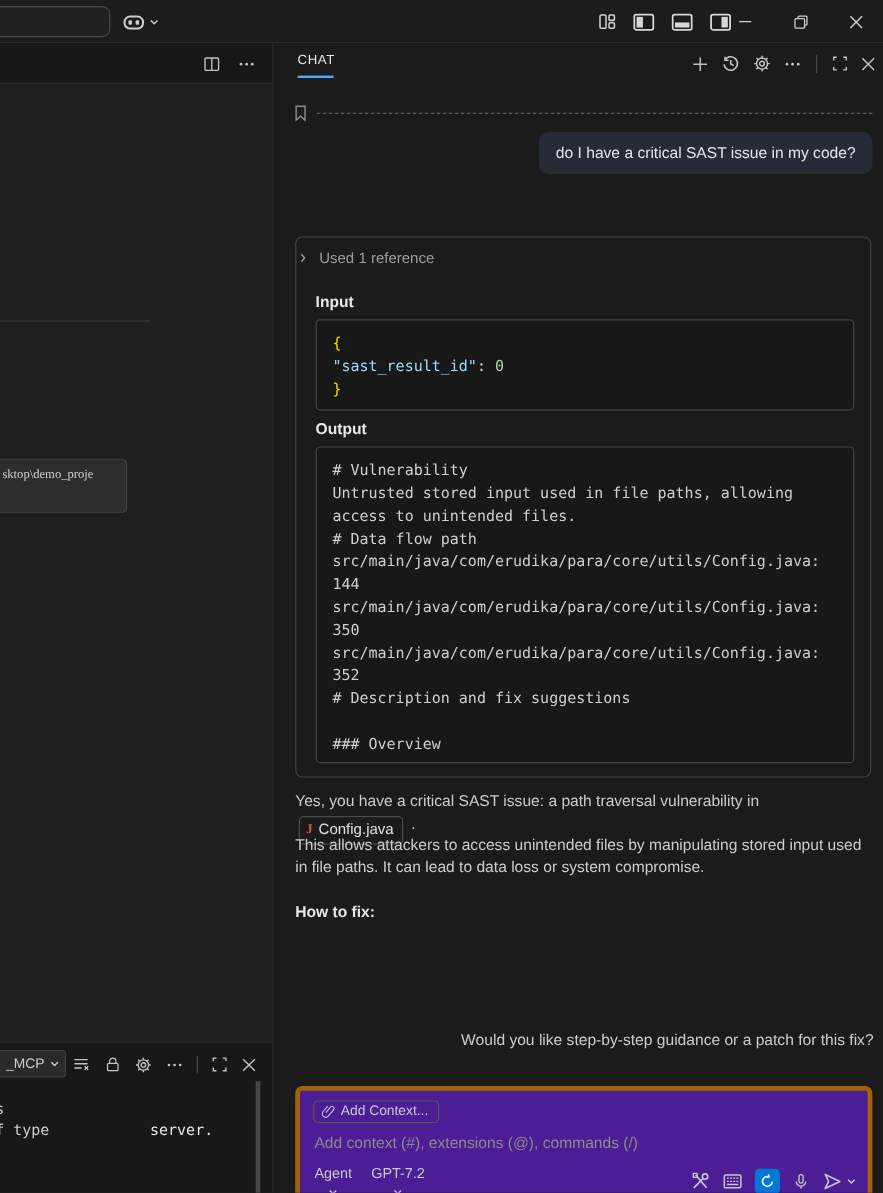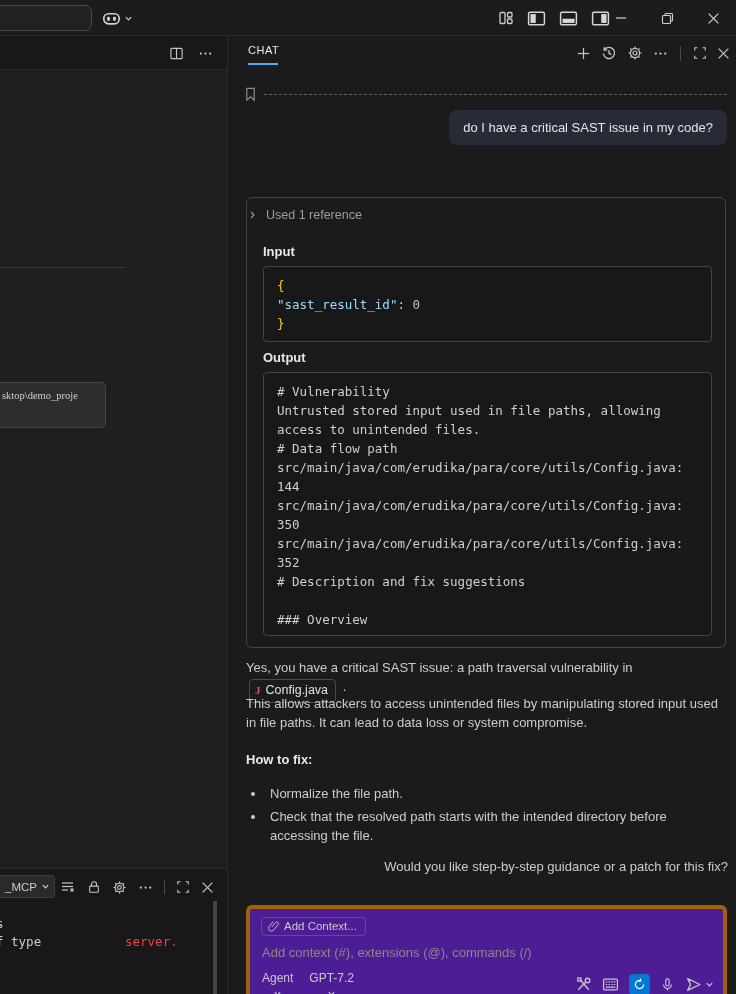--- a/index.html
+++ b/index.html
@@ -28,21 +28,21 @@
   .path-tooltip { position:absolute; left:0; top:346px; width:106px; height:46px; background:#2d2d2d; border:1px solid #454545; border-left:none; border-radius:0 5px 5px 0; padding:7px 6px 0 2px; font-family:Liberation Serif, serif; font-size:10.5px; color:#cfcfcf; white-space:nowrap; overflow:hidden; }
 
   
   .terminal { position:absolute; left:0; top:832px; width:227px; height:126px; background:#181818; border-top:1px solid #2b2b2b; }
   .term-header { position:absolute; left:0; top:5px; width:227px; height:26px; display:flex; align-items:center; }
   .term-dropdown { position:absolute; left:-12px; top:1px; width:67px; height:23px; background:#2a2a2a; border:1px solid #3f3f3f; border-radius:3px; display:flex; align-items:center; justify-content:flex-end; gap:4px; padding:0 4px; font-size:11.5px; color:#cccccc; overflow:hidden; }
   .term-icons { position:absolute; left:60px; top:0; height:26px; display:flex; align-items:center; gap:11px; }
   .term-sep { width:1px; height:14px; background:#4a4a4a; }
   .term-body { position:absolute; left:0; top:46px; width:220px; font-family:"DejaVu Sans Mono", monospace; font-size:12.5px; line-height:18px; color:#cccccc; white-space:nowrap; overflow:hidden; }
   .t-line { position:relative; left:-4px; }
-  .t-blue { position:absolute; left:129px; color:#ef4444; }
+  .t-blue { position:absolute; left:129px; color:#e5e5e5; }
   .term-scrollbar { position:absolute; left:213px; top:32px; width:4px; height:94px; background:#454545; }
 
   
   .chat-col { position:absolute; left:228px; top:36px; width:508px; height:958px; background:#1b1b1b; }
   .chat-header { position:absolute; left:0; top:0; width:508px; height:34px; }
   .chat-tab { position:absolute; left:20px; top:8px; font-size:11px; letter-spacing:0.5px; color:#e7e7e7; }
   .chat-tab-underline { position:absolute; left:20px; top:27px; width:30px; height:2px; background:#4daafc; }
   .chat-header-actions { position:absolute; right:6px; top:0; height:34px; display:flex; align-items:center; gap:10px; }
   .hdr-sep { width:1px; height:15px; background:#4a4a4a; margin:0 2px; }
 
@@ -334,24 +334,20 @@
       <span class="java-j">J</span>
       <span class="chip-label">Config.java</span>
     </span>
     <span>.</span>
   </div>
 
   <div class="chat-p p2">This allows attackers to access unintended files by manipulating stored input used in file paths. It can lead to data loss or system compromise.</div>
 
   <div class="chat-p p-bold">How to fix:</div>
 
-  <ul class="fix-list">
-    <li>Normalize the file path.</li>
-    <li>Check that the resolved path starts with the intended directory before accessing the file.</li>
-  </ul>
 
   <div class="chat-p p4">Would you like step-by-step guidance or a patch for this fix?</div>
 
   <div class="chat-input">
     <div class="add-context">
       <span>
         <svg width="11" height="12" viewBox="0 0 14 16">
             <path d="M4.5 9.5 L9.5 3.5 a2.3 2.3 0 0 1 3.5 3 L7 13.5 a3.8 3.8 0 0 1 -5.8 -4.9 L6.5 2.3" fill="none" stroke="#c9c9c9" stroke-width="1.2"></path>
           </svg>
       </span>

